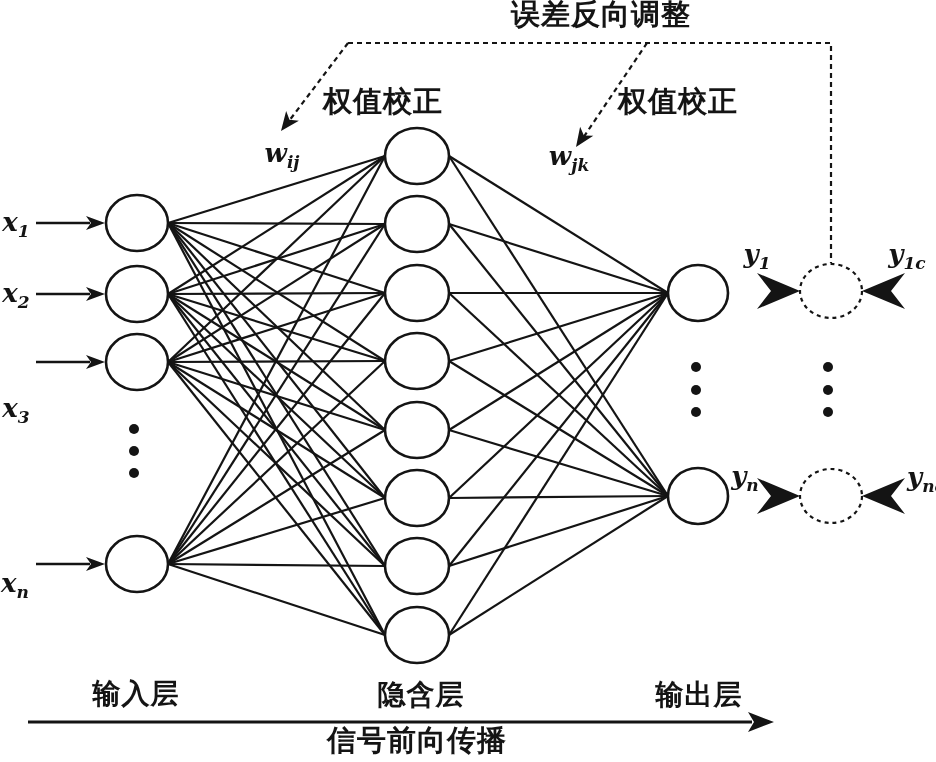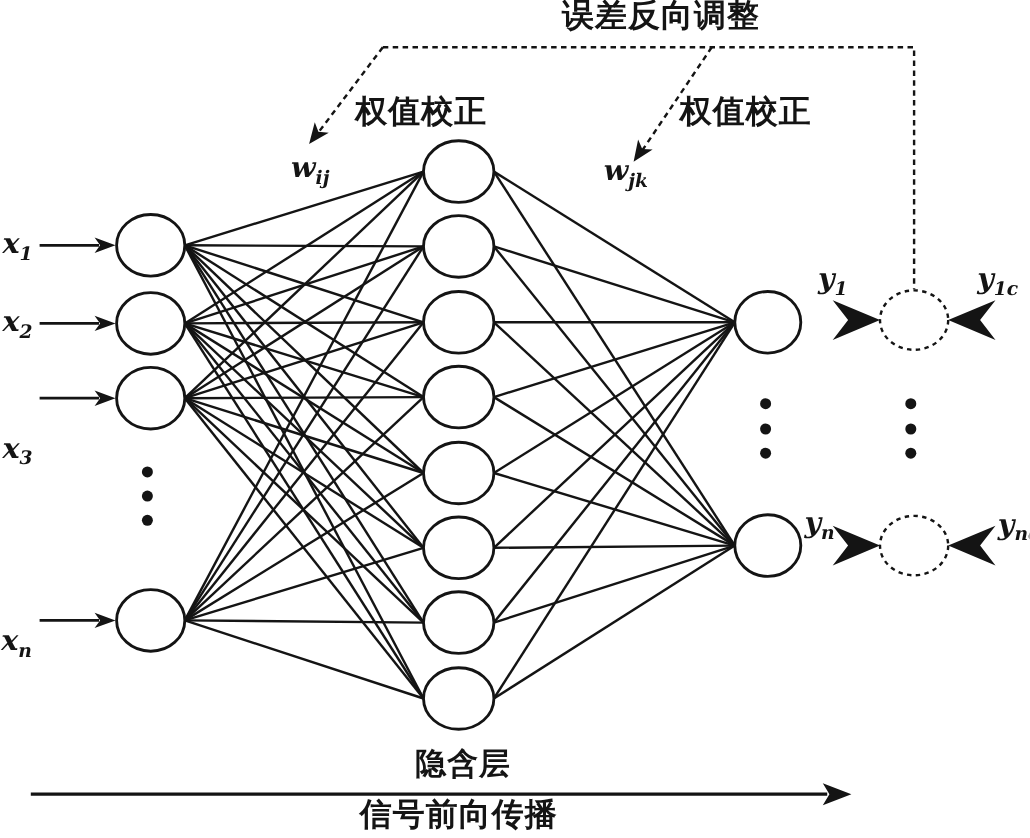--- a/index.html
+++ b/index.html
@@ -123,16 +123,18 @@
   <div class="lbl math" style="left:16px;top:293px;"><span>x</span><sub>2</sub></div>
   <div class="lbl math" style="left:16px;top:361px;margin-top:47px;"><span>x</span><sub>3</sub></div>
   <div class="lbl math" style="left:15px;top:583px;"><span>x</span><sub>n</sub></div>
 
   <div class="lbl math" style="left:757px;top:254px;"><span>y</span><sub>1</sub></div>
   <div class="lbl math" style="left:745px;top:476px;"><span>y</span><sub>n</sub></div>
 
   <div class="lbl math" style="left:907px;top:254px;"><span>y</span><sub>1c</sub></div>
   <div class="lbl math" style="left:926px;top:477px;"><span>y</span><sub>nc</sub></div>
 
+  <div class="lbl cjk-sm" style="left:136px;top:694px;">输入层</div>
   <div class="lbl cjk-sm" style="left:421px;top:695px;">隐含层</div>
+  <div class="lbl cjk-sm" style="left:699px;top:695px;">输出层</div>
 
   <div class="lbl cjk" style="left:417px;top:741px;">信号前向传播</div>
 </div>
 
 </body></html>

